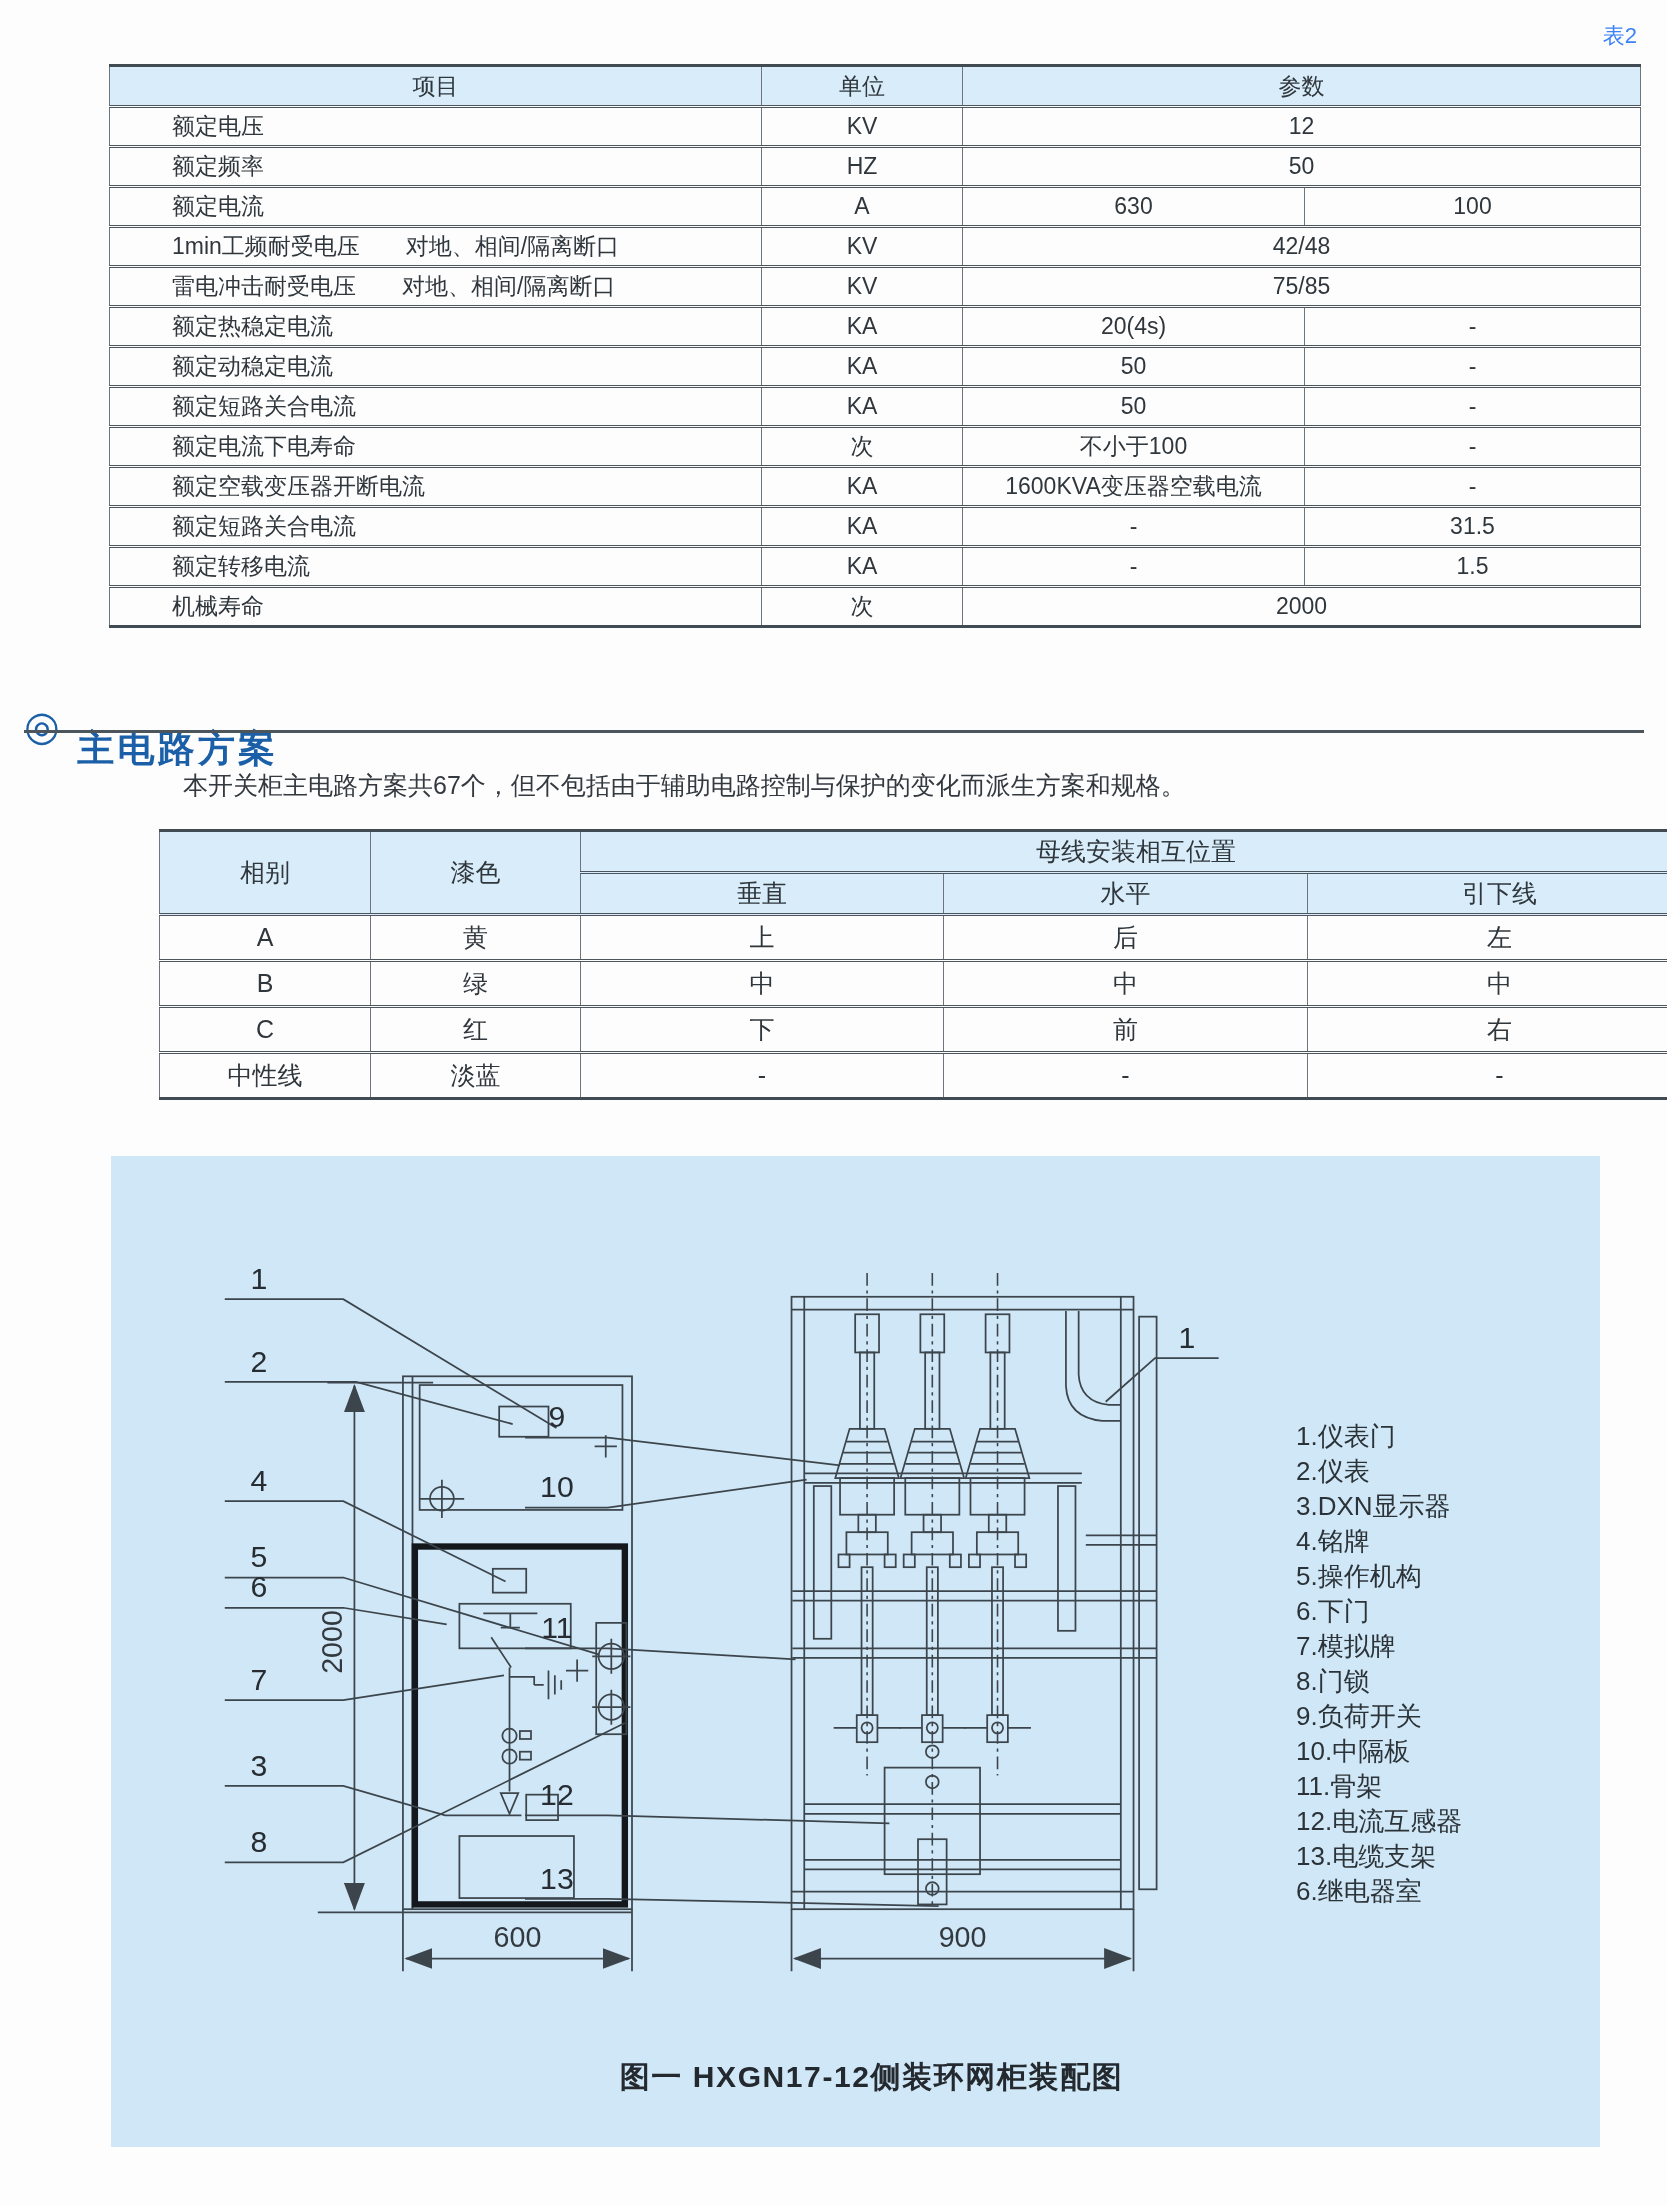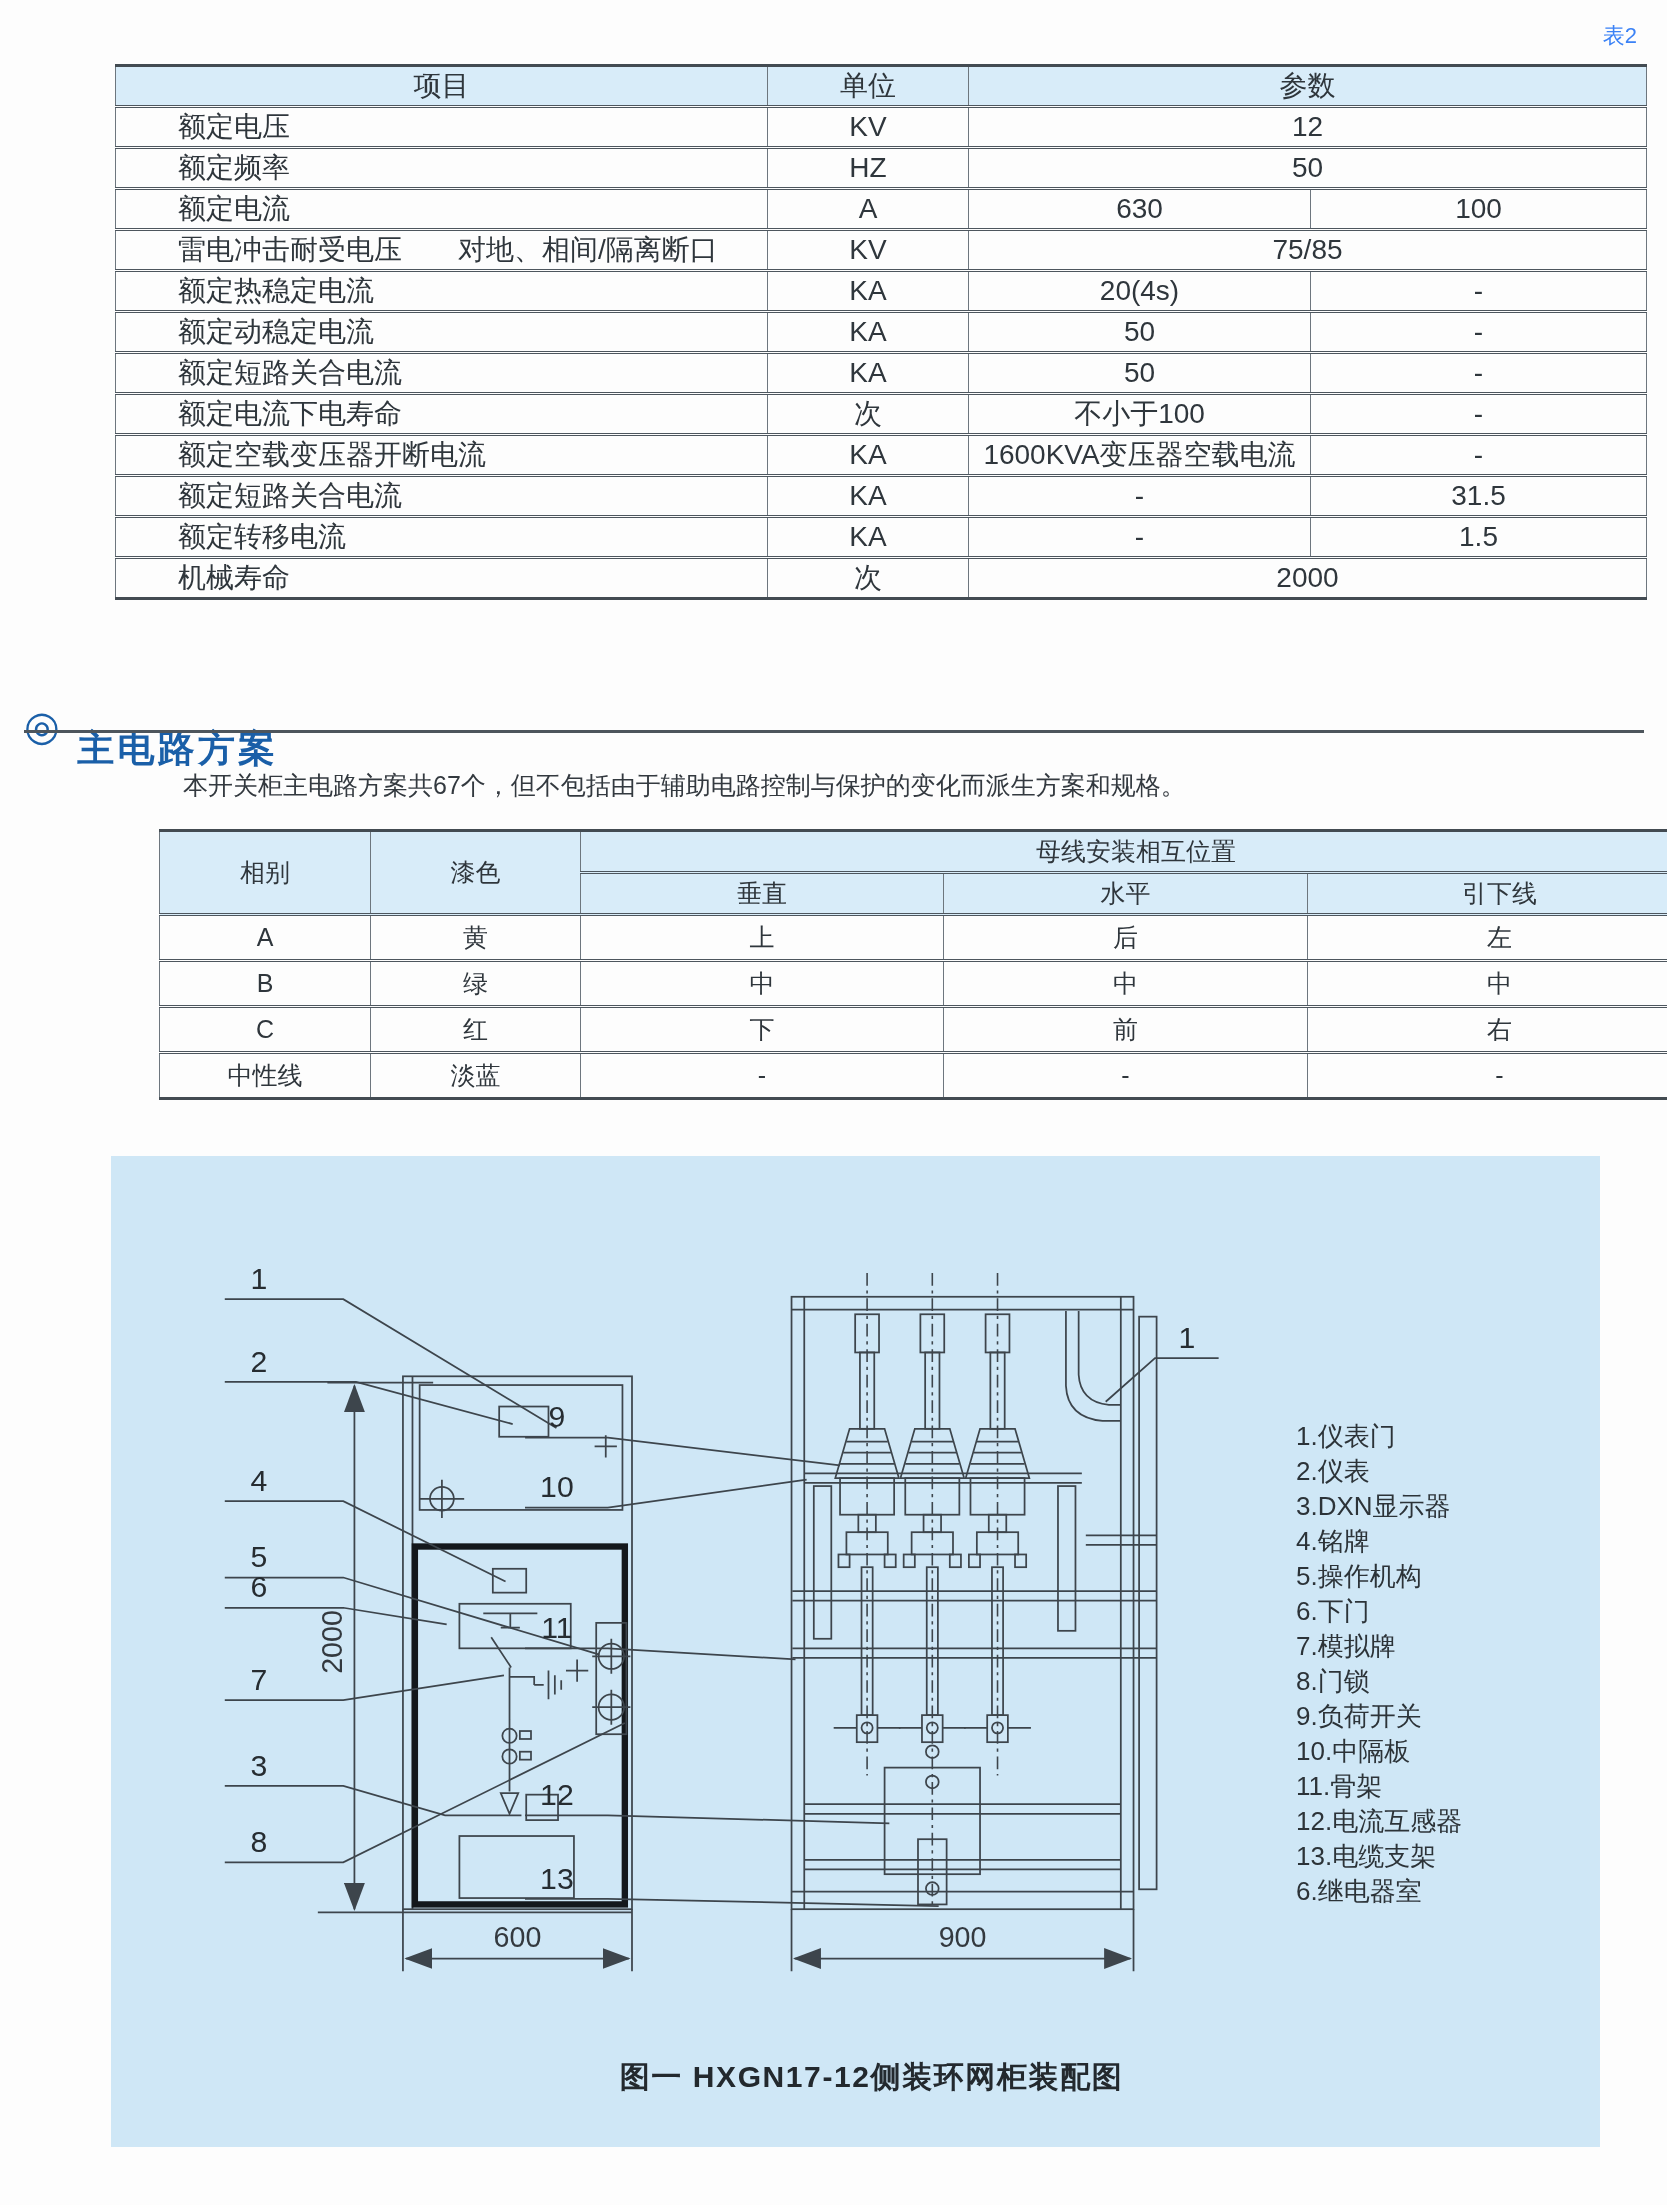--- a/index.html
+++ b/index.html
@@ -2,21 +2,21 @@
 <html style="font-size:12.7px"><head>
 <meta charset="utf-8">
 <style>
   html,body{margin:0;padding:0;background:#ffffff;}
   .page{position:relative;width:1667px;height:2205px;background:#fdfdfd;overflow:hidden;
         font-family:"Liberation Sans","DejaVu Sans",sans-serif;color:#2f363c;}
   .note{position:absolute;top:20.7px;right:30px;font-size:22px;color:#3b82f6;}
 
   
   table{border-collapse:collapse;table-layout:fixed;}
-  .spec{position:absolute;left:115px;top:64px;width:1531px;font-size:28px;}
+  .spec{position:absolute;left:109px;top:64px;width:1531px;font-size:23px;}
   .spec th,.spec td{border-left:1.6px solid #6d767e;border-right:1.6px solid #6d767e;
         border-top:3.2px double #4d565e;padding:0;text-align:center;vertical-align:middle;
         font-weight:normal;white-space:nowrap;overflow:hidden;}
   .spec tr{height:40px;}
   .spec tr.hd{height:41px;}
   .spec tr.hd th{background:#d8ecf9;border-top:3.2px solid #434b52;}
   .spec tr:last-child td{border-bottom:3.2px solid #434b52;}
   .spec td.c-item{text-align:left;padding-left:62px;}
 
   .phase{position:absolute;left:115px;top:829px;width:1531px;font-size:25px;margin-left:44px;}
@@ -82,20 +82,25 @@
     <tr>
           <td class="c-item">额定频率</td>
           <td>HZ</td>
           <td colspan="2">50</td>
         </tr>
     <tr>
           <td class="c-item">额定电流</td>
           <td>A</td>
           <td>630</td>
           <td>100</td>
+        </tr>
+    <tr>
+          <td class="c-item">1min工频耐受电压　　对地、相间/隔离断口</td>
+          <td>KV</td>
+          <td colspan="2">42/48</td>
         </tr>
     <tr>
           <td class="c-item">雷电冲击耐受电压　　对地、相间/隔离断口</td>
           <td>KV</td>
           <td colspan="2">75/85</td>
         </tr>
     <tr>
           <td class="c-item">额定热稳定电流</td>
           <td>KA</td>
           <td>20(4s)</td>

